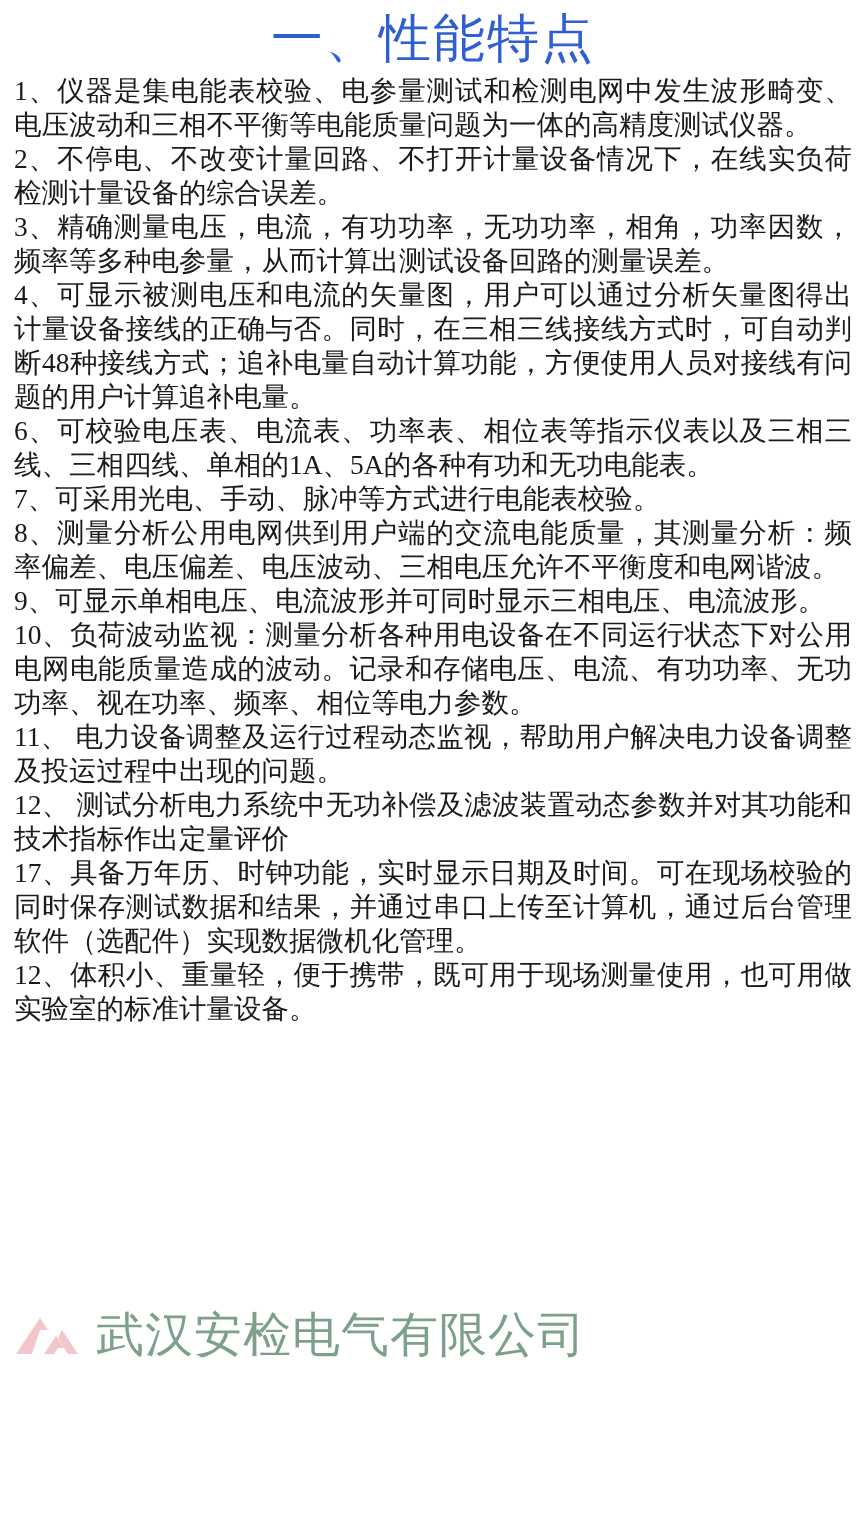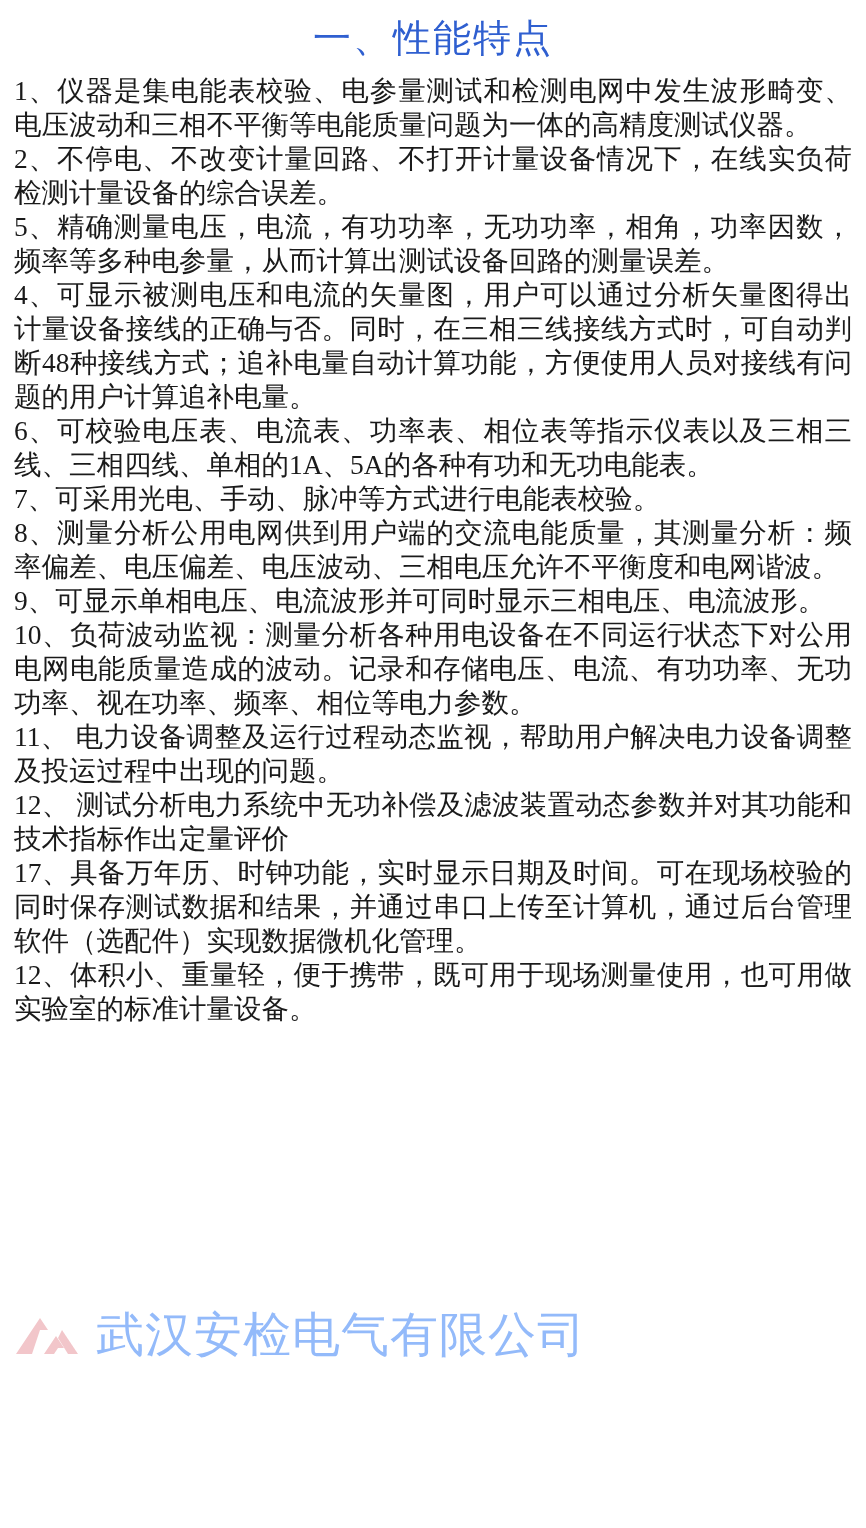--- a/index.html
+++ b/index.html
@@ -18,21 +18,21 @@
   .page {
     position: relative;
     width: 866px;
     min-height: 1528px;
     box-sizing: border-box;
     padding: 4px 14px 10px 14px;
   }
   .doc-title {
     text-align: center;
     color: #2f5fd0;
-    font-size: 38px;
+    font-size: 52px;
     line-height: 64px;
     font-weight: normal;
     letter-spacing: 2px;
     margin: 2px 0 4px 0;
     font-family: Liberation Sans, sans-serif;
   }
   .body-list {
     margin: 0;
     padding: 0;
     list-style: none;
@@ -58,21 +58,21 @@
     z-index: 1;
     pointer-events: none;
     opacity: 0.55;
   }
   .wm-text {
     position: absolute;
     left: 86px;
     top: 4px;
     font-size: 48px;
     line-height: 62px;
-    color: #3b82f6;
+    color: #14532d;
     font-family: "Liberation Sans", sans-serif;
     white-space: nowrap;
     letter-spacing: 1px;
   }
   .wm-mark {
     position: absolute;
     left: 0px;
     top: 8px;
     width: 76px;
     height: 56px;
@@ -90,21 +90,21 @@
       <path d="M52 22 L68 46 L58 46 L48 30 Z" fill="#e8989f"></path>
     </svg>
     <div class="wm-text">武汉安检电气有限公司</div>
   </div>
 
   <h1 class="doc-title">一、性能特点</h1>
 
   <div class="body-list">
     <p class="para">1、仪器是集电能表校验、电参量测试和检测电网中发生波形畸变、电压波动和三相不平衡等电能质量问题为一体的高精度测试仪器。</p>
     <p class="para">2、不停电、不改变计量回路、不打开计量设备情况下，在线实负荷检测计量设备的综合误差。</p>
-    <p class="para">5、精确测量电压，电流，有功功率，无功功率，相角，功率因数，频率等多种电参量，从而计算出测试设备回路的测量误差。</p>
+    <p class="para">3、精确测量电压，电流，有功功率，无功功率，相角，功率因数，频率等多种电参量，从而计算出测试设备回路的测量误差。</p>
     <p class="para">4、可显示被测电压和电流的矢量图，用户可以通过分析矢量图得出计量设备接线的正确与否。同时，在三相三线接线方式时，可自动判断48种接线方式；追补电量自动计算功能，方便使用人员对接线有问题的用户计算追补电量。</p>
     <p class="para">6、可校验电压表、电流表、功率表、相位表等指示仪表以及三相三线、三相四线、单相的1A、5A的各种有功和无功电能表。</p>
     <p class="para">7、可采用光电、手动、脉冲等方式进行电能表校验。</p>
     <p class="para">8、测量分析公用电网供到用户端的交流电能质量，其测量分析：频率偏差、电压偏差、电压波动、三相电压允许不平衡度和电网谐波。</p>
     <p class="para">9、可显示单相电压、电流波形并可同时显示三相电压、电流波形。</p>
     <p class="para">10、负荷波动监视：测量分析各种用电设备在不同运行状态下对公用电网电能质量造成的波动。记录和存储电压、电流、有功功率、无功功率、视在功率、频率、相位等电力参数。</p>
     <p class="para">11、 电力设备调整及运行过程动态监视，帮助用户解决电力设备调整及投运过程中出现的问题。</p>
     <p class="para">12、 测试分析电力系统中无功补偿及滤波装置动态参数并对其功能和技术指标作出定量评价</p>
     <p class="para">17、具备万年历、时钟功能，实时显示日期及时间。可在现场校验的同时保存测试数据和结果，并通过串口上传至计算机，通过后台管理软件（选配件）实现数据微机化管理。</p>
     <p class="para">12、体积小、重量轻，便于携带，既可用于现场测量使用，也可用做实验室的标准计量设备。</p>

